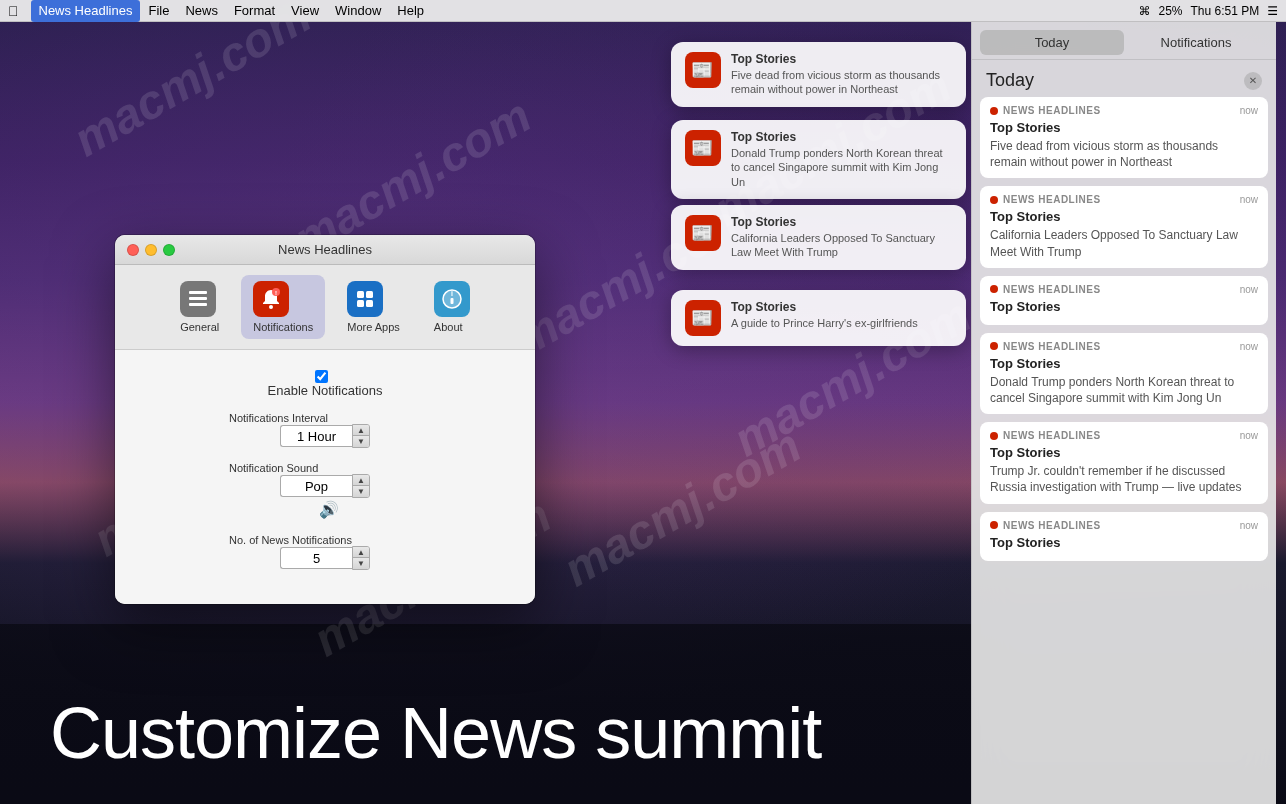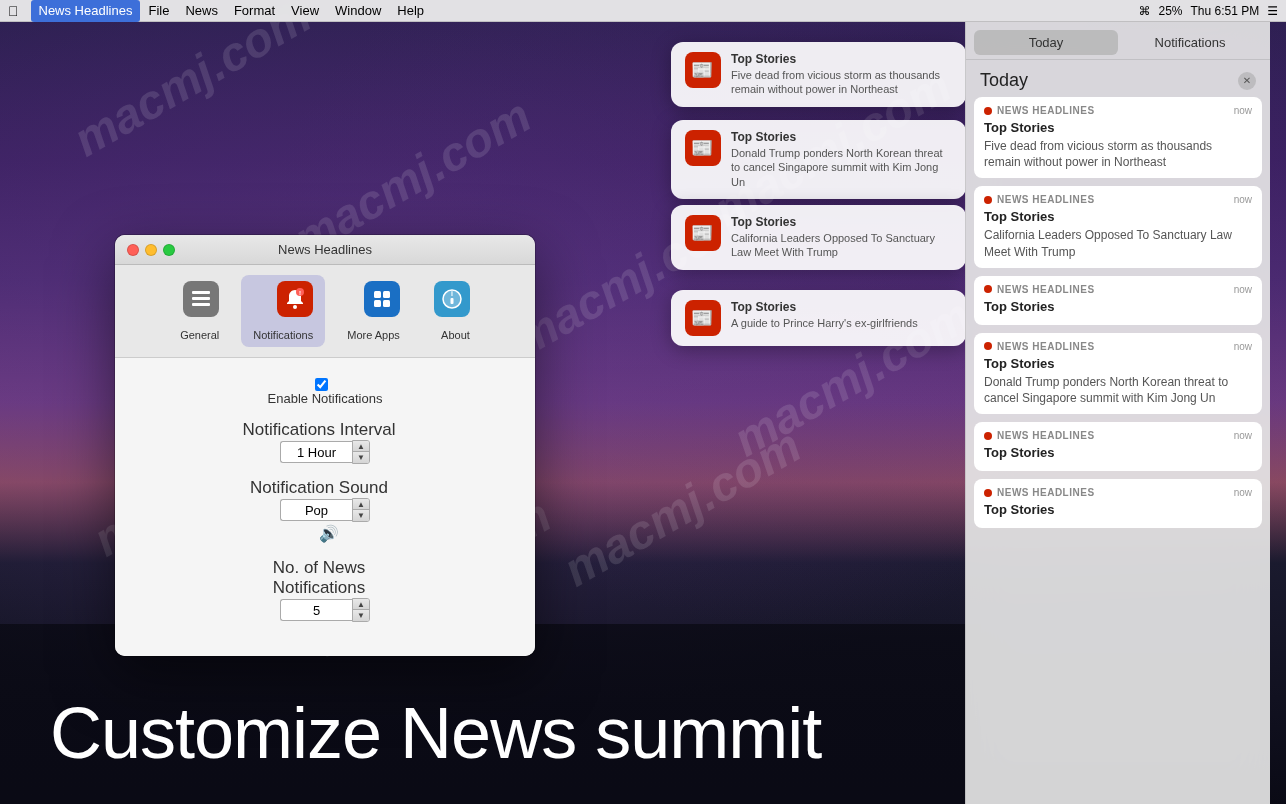--- a/index.html
+++ b/index.html
@@ -133,21 +133,21 @@
       font-size: 11px;
       color: #555;
       margin-top: 2px;
       line-height: 1.3;
     }
 
     
     .notification-center {
       position: absolute;
       top: 22px;
-      right: 16px;
+      right: 10px;
       width: 305px;
       height: 782px;
       background: rgba(230,230,230,0.92);
       backdrop-filter: blur(20px);
       border-left: 1px solid rgba(0,0,0,0.1);
       display: flex;
       flex-direction: column;
     }
     .nc-tabs {
       display: flex;
@@ -288,22 +288,22 @@
       background: #e8e8e8;
       display: flex;
       justify-content: center;
       gap: 10px;
       padding: 10px 20px;
       border-bottom: 1px solid #ccc;
     }
     .prefs-tool {
       display: flex;
       flex-direction: column;
-      align-items: flex-end;
-      gap: 12px;
+      align-items: flex-start;
+      gap: 4px;
       padding: 6px 12px;
       border-radius: 8px;
       cursor: pointer;
       min-width: 60px;
     }
     .prefs-tool.active {
       background: rgba(100,100,200,0.25);
     }
     .prefs-tool-icon {
       width: 36px;
@@ -328,24 +328,24 @@
       background: #f5f5f5;
     }
 
     .prefs-row {
       display: flex;
       align-items: center;
       margin-bottom: 14px;
       flex-direction: column;
     }
     .prefs-row-label {
-      font-size: 17px;
+      font-size: 11px;
       color: #333;
       width: 180px;
-      text-align: center;
+      text-align: left;
       margin-right: 12px;
     }
     .prefs-checkbox {
       margin-right: 8px;
     }
     .prefs-checkbox-label {
       font-size: 13px;
       color: #333;
     }
     .prefs-stepper {
@@ -535,20 +535,21 @@
 
     <div class="nc-news-item">
       <div class="nc-news-header">
         <div class="nc-news-source">
           <div class="nc-source-dot"></div>
           <span class="nc-source-label">NEWS HEADLINES</span>
         </div>
         <span class="nc-news-time">now</span>
       </div>
       <div class="nc-news-title">Top Stories</div>
+      <div class="nc-news-body">Trump Jr. couldn't remember if he discussed Russia investigation with Trump — live updates</div>
     </div>
 
     <div class="nc-news-item">
       <div class="nc-news-header">
         <div class="nc-news-source">
           <div class="nc-source-dot"></div>
           <span class="nc-source-label">NEWS HEADLINES</span>
         </div>
         <span class="nc-news-time">now</span>
       </div>

